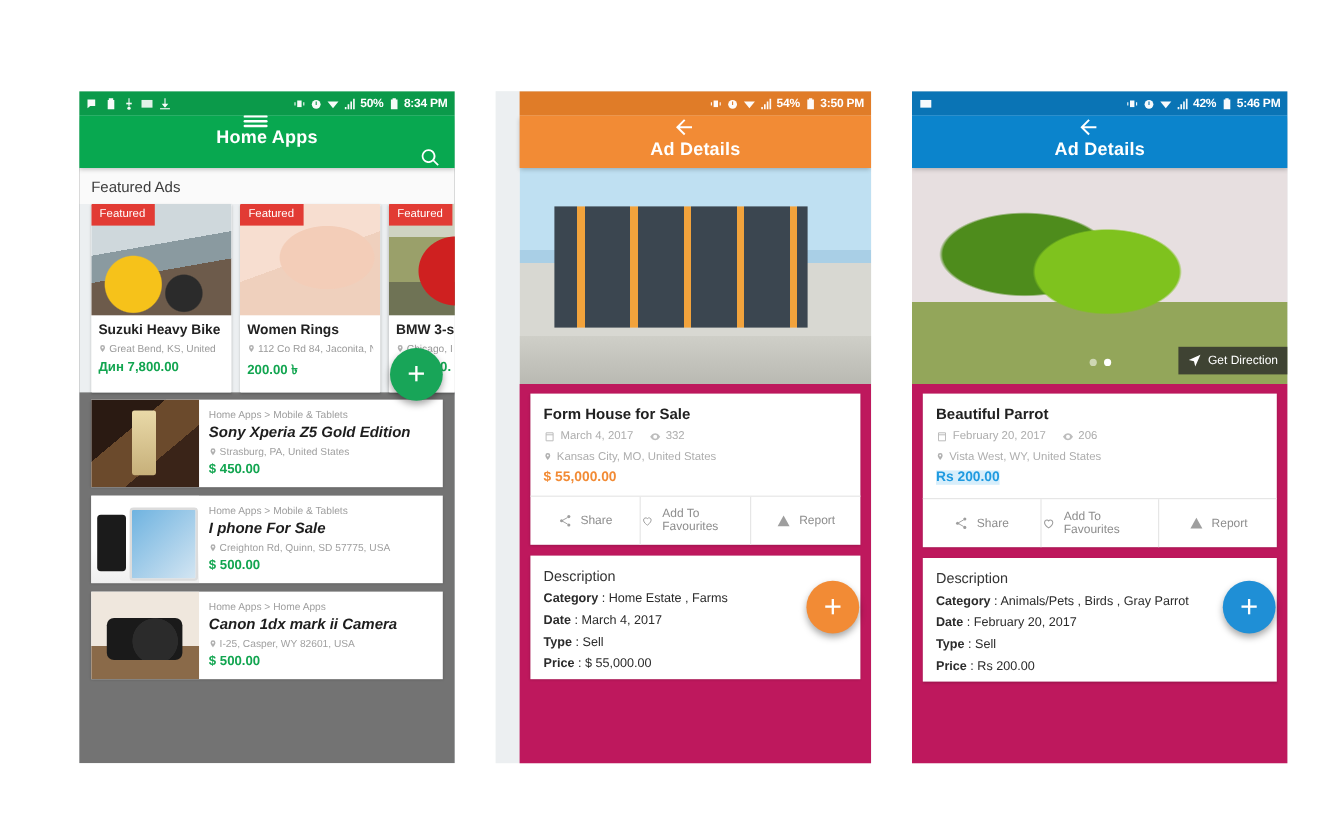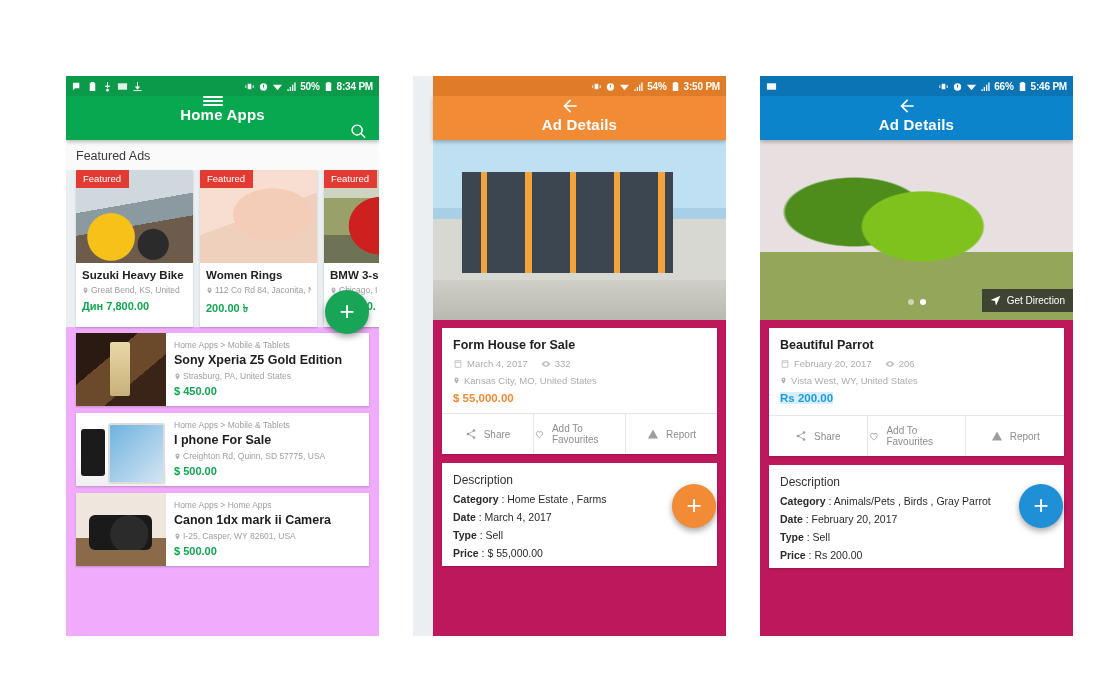--- a/index.html
+++ b/index.html
@@ -40,21 +40,21 @@
     flex-direction: column;
   }
   .appbar .title { font-size: 15px; font-weight: bold; letter-spacing: .2px; }
   .hamburger { width: 20px; height: 14px; display:flex; flex-direction: column; justify-content: space-between; margin-right: 20px; cursor: pointer;}
   .hamburger i { display:block; height: 2px; background: #fff; border-radius: 1px; }
   .back-arrow { width: 20px; height: 20px; margin-right: 20px; }
   .back-arrow svg, .search-ico svg { display:block; width: 100%; height: 100%; fill: #fff; }
   .search-ico { width: 17px; height: 17px; margin-left: auto; }
 
   
-  .p1-body { background: #f0abfc; height: 496px; position: relative; }
+  .p1-body { background: #737373; height: 496px; position: relative; }
   .featured-title { font-size: 12.5px; color: #3c3c3c; padding: 9px 10px 7px 10px; background: #fafafa; }
   .featured-row { display: flex; gap: 7px; padding: 0 0 0 10px; background:#eceff1;}
   .fcard {
     background: #fff; width: 117px; flex: 0 0 117px;
     box-shadow: 0 1px 2px rgba(0,0,0,.22); border-radius: 1px; overflow: hidden;
   }
   .fcard-img { height: 93px; position: relative; overflow: hidden; }
   .badge {
     position: absolute; top: 0; left: 0; background: #e23b34; color: #fff;
     font-size: 9.5px; padding: 3px 8px 4px 7px;
@@ -72,21 +72,21 @@
     background: #e8e8e8; width: 117px; height: 24px; display: flex; align-items: center;
     justify-content: space-between; padding: 0 8px; font-size: 10.5px; color: #6d6d6d;
   }
   .caret { width: 0; height: 0; border-left: 4px solid transparent; border-right: 4px solid transparent; border-top: 5px solid #8a8a8a; }
 
   .ad-list { padding: 6px 10px 0 10px; display:flex; flex-direction:column; gap: 7px; }
   .ad-row { display: flex; background: #fff; box-shadow: 0 1px 2px rgba(0,0,0,.2); height: 73px; overflow: hidden;}
   .ad-thumb { width: 90px; flex: 0 0 90px; overflow: hidden; position: relative;}
   .ad-info { padding: 7px 8px; min-width: 0; }
   .ad-crumb { font-size: 8.5px; color: #9e9e9e; }
-  .ad-title { font-size: 12.5px; font-weight: bold; color: #1d1d1d; margin-top: 3px; white-space: nowrap; overflow: hidden;}
+  .ad-title { font-size: 12.5px; font-weight: bold; color: #1d1d1d; margin-top: 3px; white-space: nowrap; overflow: hidden; font-style: italic;}
   .ad-loc { font-size: 8.5px; color: #a0a0a0; margin-top: 4px; display:flex; align-items:center; gap:2px; white-space: nowrap;}
   .ad-price { font-size: 11px; font-weight: bold; margin-top: 4px; }
 
   .fab {
     position: absolute; width: 44px; height: 44px; border-radius: 50%;
     right: 10px; display: flex; align-items: center; justify-content: center;
     color: #fff; font-size: 26px; font-weight: 300; line-height: 1;
     box-shadow: 0 3px 6px rgba(0,0,0,.35); z-index: 6;
   }
   .fab span { margin-top: -3px; }
@@ -526,21 +526,21 @@
         <span class="sb-ico">
             <svg viewBox="0 0 24 24">
               <path d="M2 8l10 12L22 8z"></path>
             </svg>
           </span>
         <span class="sb-ico">
             <svg viewBox="0 0 24 24">
               <path d="M3 18h3v4H3zM8 13h3v9H8zM13 8h3v14h-3zM18 3h3v19h-3z"></path>
             </svg>
           </span>
-        <span class="sb-text">66%</span>
+        <span class="sb-text">42%</span>
         <span class="sb-ico">
             <svg viewBox="0 0 24 24">
               <path d="M9 2h6v2h3v18H6V4h3z"></path>
             </svg>
           </span>
         <span class="sb-text">5:46 PM</span>
       </div>
     </div>
 
     <div class="appbar" style="background:#0b84cc">

